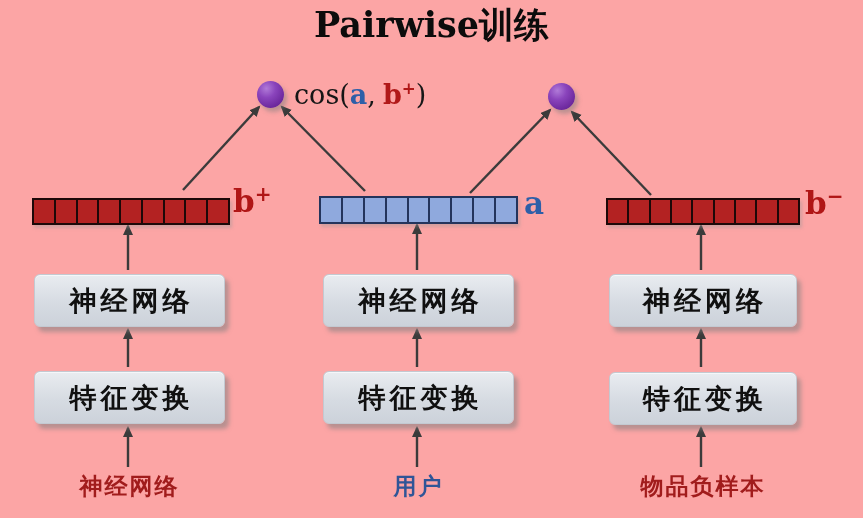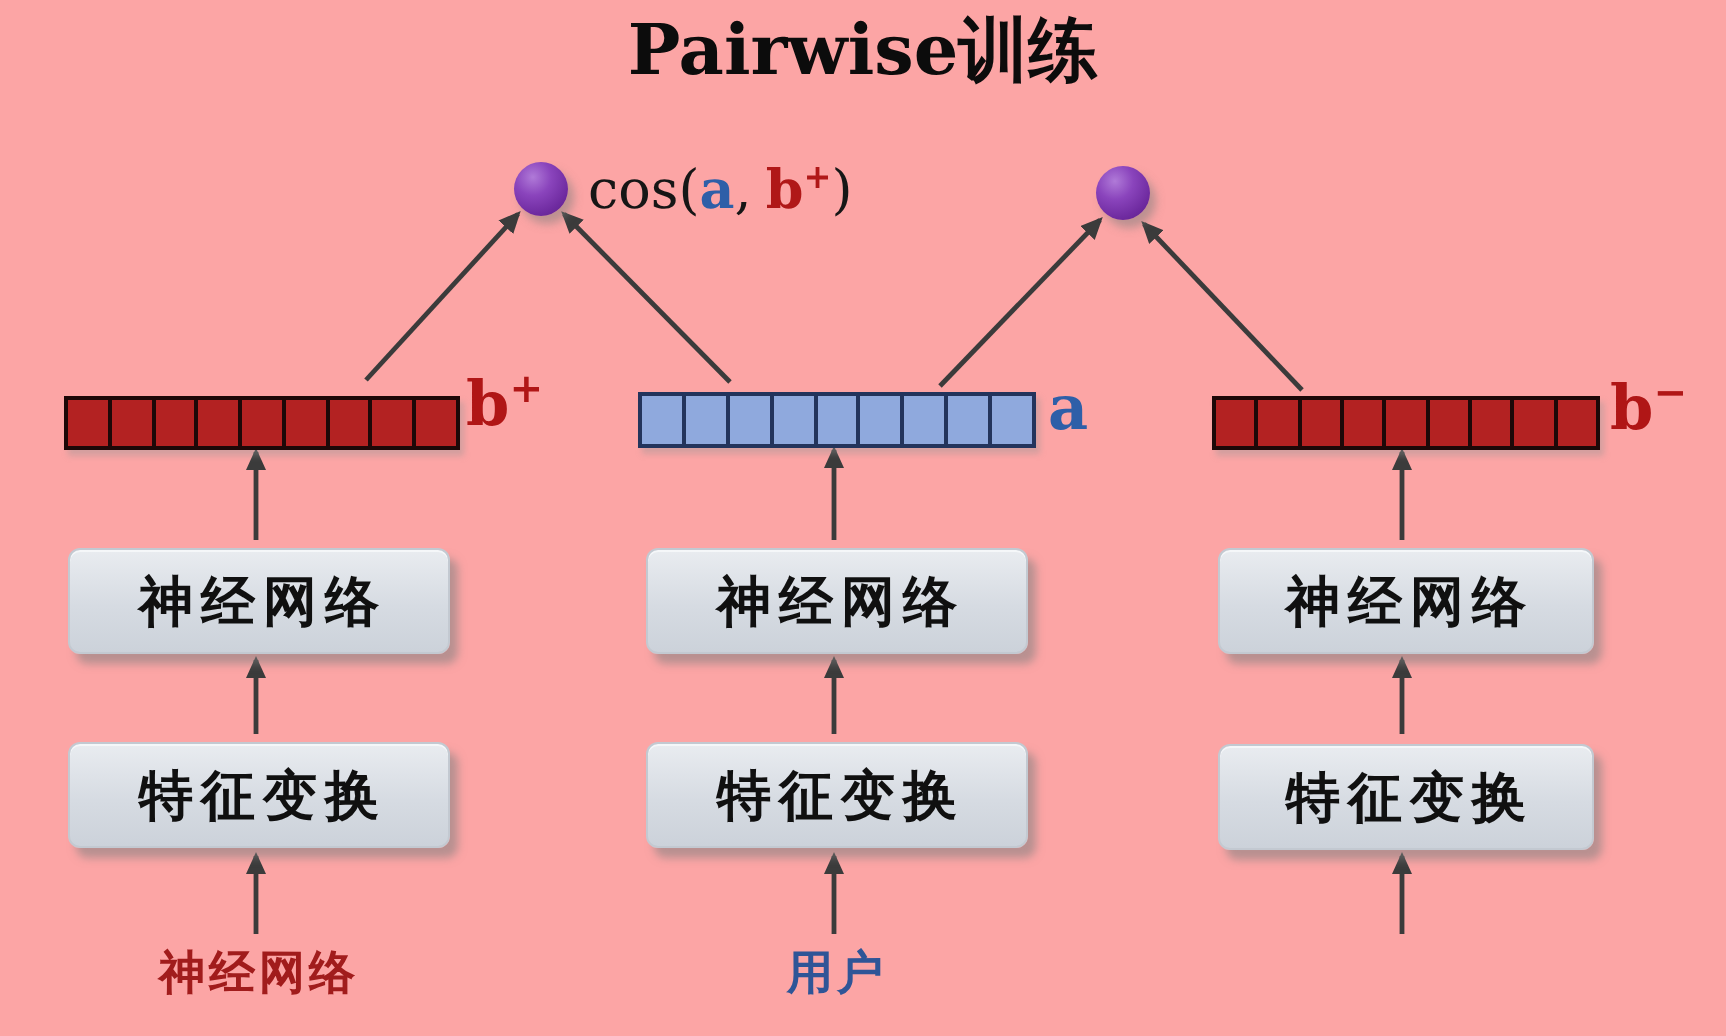--- a/index.html
+++ b/index.html
@@ -145,14 +145,15 @@
       <div class="cell"></div>
       <div class="cell"></div>
       <div class="cell"></div>
       <div class="cell"></div>
       <div class="cell"></div>
       <div class="cell"></div>
     </div>
   <span class="vec-label red" style="left:805px; top:184px;"><span>b</span><sup>−</sup></span>
   <div class="box" style="left:609px; top:274px; width:186px;">神经网络</div>
   <div class="box" style="left:609px; top:372px; width:186px;">特征变换</div>
+  <div class="input-label red" style="left:609px; width:186px;">物品负样本</div>
 
 </div>
 
 </body></html>

